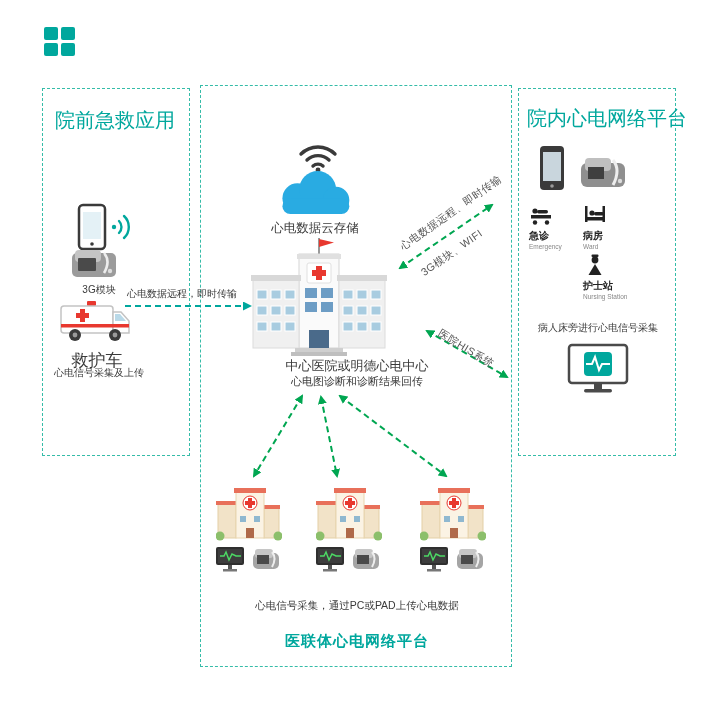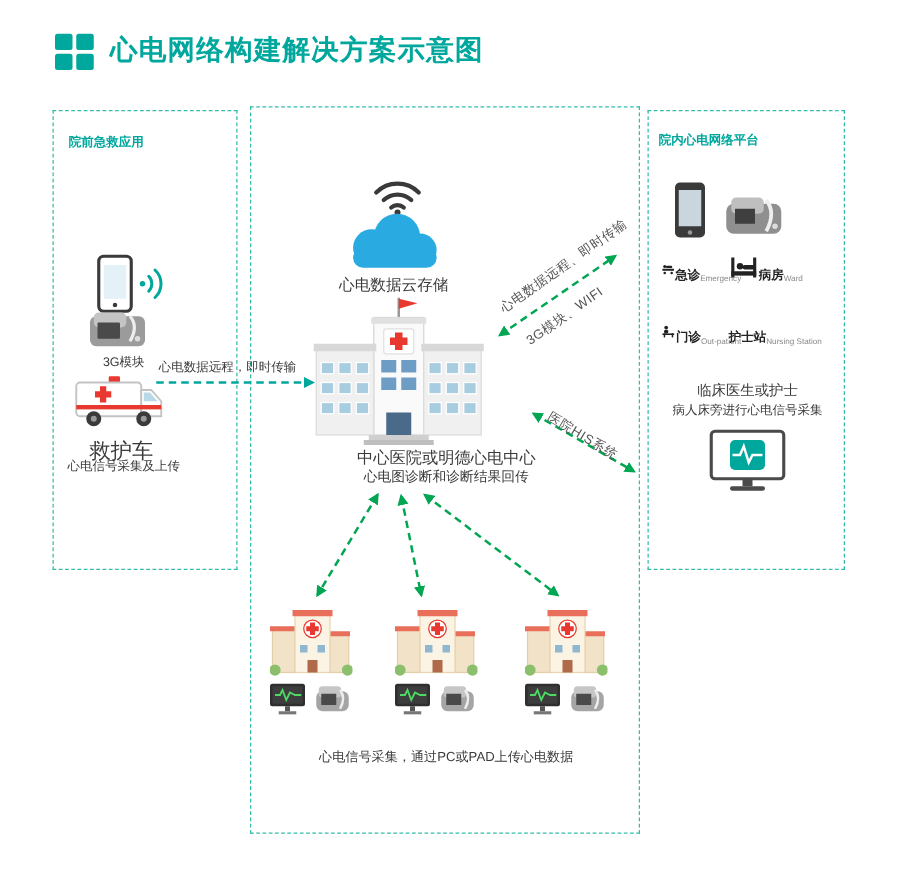--- a/index.html
+++ b/index.html
@@ -14,21 +14,21 @@
   
   .logo{left:44px;top:27px;width:31px;height:29px;display:grid;
         grid-template-columns:1fr 1fr;grid-template-rows:1fr 1fr;gap:3px}
   .logo span{background:var(--teal);border-radius:2px;display:block}
   .page-title{left:88px;top:25px;font-size:22px;font-weight:bold;color:var(--teal);letter-spacing:1px}
   
   .panel{position:absolute;border:1.5px dashed var(--teal-border)}
   .left-panel{left:42px;top:88px;width:148px;height:368px}
   .center-panel{left:200px;top:85px;width:312px;height:582px}
   .right-panel{left:518px;top:88px;width:158px;height:368px}
-  .panel-title{position:absolute;font-weight:bold;color:var(--teal);font-size:10px;white-space:nowrap}
+  .panel-title{position:absolute;font-weight:normal;color:var(--teal);font-size:20px;white-space:nowrap}
   .b{font-weight:normal}
   .c{text-align:center}
   .s10{font-size:10px}.s105{font-size:10.5px}.s11{font-size:11px}.s12{font-size:17px}
   .s125{font-size:12.5px}.s13{font-size:13px}
   
   .lp-title{left:12px;top:18px}
   .lp-phone{left:34px;top:114px}
   .lp-wifi{left:68px;top:124px}
   .lp-module{left:28px;top:160px}
   .lp-module-label{left:0;top:194px;width:112px}
@@ -47,21 +47,21 @@
   .cp-m1{left:14px;top:460px}.cp-d1{left:50px;top:461px}
   .cp-m2{left:114px;top:460px}.cp-d2{left:150px;top:461px}
   .cp-m3{left:218px;top:460px}.cp-d3{left:254px;top:461px}
   .cp-base-title{left:0;top:496px;width:312px}
   .cp-base-desc{left:0;top:513px;width:312px}
   .cp-platform{left:0;top:546px;width:312px;color:var(--teal);font-weight:bold;font-size:15px;letter-spacing:1px}
   
   .rp-title{left:8px;top:16px}
   .rp-phone{left:20px;top:56px}
   .rp-device{left:60px;top:66px}
-  .dept{position:absolute;width:64px;display:flex;flex-direction:row;align-items:flex-end}
+  .dept{position:absolute;width:64px;display:flex;flex-direction:column;align-items:flex-start}
   .dept-zh{font-size:10px;font-weight:bold;color:#222;margin-top:2px;white-space:nowrap}
   .dept-en{font-size:6.5px;color:#888;white-space:nowrap}
   .rp-c1{left:10px;top:114px}.rp-c2{left:64px;top:114px}
   .rp-c3{left:10px;top:164px}.rp-c4{left:64px;top:164px}
   .rp-staff{left:0;top:216px;width:158px;font-size:11.5px}
   .rp-staff-desc{left:0;top:232px;width:158px;font-size:10px}
   .rp-monitor{left:48px;top:254px}
   .rp-ws{left:-6px;top:314px;width:170px;font-size:10.5px}
   .rp-ws-desc{left:0;top:331px;width:158px;font-size:10px}
   
@@ -75,21 +75,20 @@
 <body>
 
 <div class="page">
 
   <div class="abs logo">
     <span></span>
       <span></span>
       <span></span>
       <span></span>
   </div>
-  <div class="abs page-title">心电网络构建解决方案示意图</div>
 
   <div class="panel left-panel">
     <div class="panel-title lp-title">院前急救应用</div>
 
     <svg class="abs lp-phone" width="30" height="48" viewBox="0 0 30 48">
       <rect x="2" y="2" width="26" height="44" rx="4" fill="#fff" stroke="#3A3A3A" stroke-width="2.5"></rect>
       <rect x="6" y="9" width="18" height="27" fill="#E4F1F6"></rect>
       <circle cx="15" cy="41" r="1.8" fill="#3A3A3A"></circle>
     </svg>
 
@@ -270,20 +269,21 @@
         <rect x="8" y="23" width="14" height="2.5" fill="#777"></rect>
     </svg>
     <svg class="abs cp-d3" width="30" height="24" viewBox="0 0 30 24">
       <rect x="2" y="6" width="26" height="16" rx="5" fill="#A5A5A5"></rect>
         <rect x="4" y="2" width="18" height="9" rx="3" fill="#C6C6C6"></rect>
       <rect x="6" y="8" width="12" height="9" fill="#4A4A4A"></rect>
         <path d="M21,5 q5,6 0,15" fill="none" stroke="#EEE" stroke-width="2"></path>
     </svg>
 
     <div class="abs c s105 cp-base-desc">心电信号采集，通过PC或PAD上传心电数据</div>
+    <div class="abs c cp-platform">医联体心电网络平台</div>
   </div>
 
   <div class="panel right-panel">
     <div class="panel-title rp-title">院内心电网络平台</div>
 
     <svg class="abs rp-phone" width="26" height="46" viewBox="0 0 26 46">
       <rect x="1" y="1" width="24" height="44" rx="4" fill="#3A3A3A"></rect>
       <rect x="4" y="7" width="18" height="29" fill="#C9D6DD"></rect>
       <circle cx="13" cy="41" r="1.8" fill="#9A9A9A"></circle>
     </svg>
@@ -314,46 +314,32 @@
             <rect x="2" y="3" width="2.5" height="16"></rect>
             <circle cx="9" cy="10" r="2.6"></circle>
         <rect x="11" y="9" width="10" height="3.5" rx="1.7"></rect>
             <rect x="2" y="14" width="20" height="3.5"></rect>
         <rect x="19.5" y="3" width="2.5" height="16"></rect>
           </g>
       </svg>
       <div class="dept-zh">病房</div>
       <div class="dept-en">Ward</div>
     </div>
-    <div class="dept rp-c3">
-      <svg width="24" height="24" viewBox="0 0 24 24">
-        <g fill="#222">
-            <circle cx="8" cy="6" r="3"></circle>
-            <rect x="4.5" y="9.5" width="7" height="6" rx="2.5"></rect>
-        <rect x="2" y="15.5" width="19" height="2.6"></rect>
-            <rect x="17" y="15.5" width="2.4" height="6.5"></rect>
-        <rect x="4" y="15.5" width="2.4" height="6.5"></rect>
-          </g>
-      </svg>
-      <div class="dept-zh">门诊</div>
-      <div class="dept-en">Out-patient</div>
-    </div>
     <div class="dept rp-c4">
       <svg width="24" height="24" viewBox="0 0 24 24">
         <g fill="#222">
             <rect x="8.5" y="1.5" width="7" height="2.6" rx="1"></rect>
             <circle cx="12" cy="7" r="3.4"></circle>
         <polygon points="12,11 5.5,22 18.5,22"></polygon>
           </g>
       </svg>
       <div class="dept-zh">护士站</div>
       <div class="dept-en">Nursing Station</div>
     </div>
 
-    <div class="abs c b rp-staff">临床医生或护士</div>
     <div class="abs c rp-staff-desc">病人床旁进行心电信号采集</div>
 
     <svg class="abs rp-monitor" width="62" height="54" viewBox="0 0 62 54">
       <rect x="2" y="2" width="58" height="38" rx="3" fill="#FFF" stroke="#4A4A4A" stroke-width="2.5"></rect>
       <rect x="17" y="9" width="28" height="24" rx="4" fill="#00A79D"></rect>
       <polyline points="19,21 25,21 28,14 32,27 35,21 43,21" fill="none" stroke="#FFF" stroke-width="2"></polyline>
       <rect x="27" y="40" width="8" height="6" fill="#4A4A4A"></rect>
       <rect x="17" y="46" width="28" height="3.5" rx="1.7" fill="#4A4A4A"></rect>
     </svg>
   </div>

